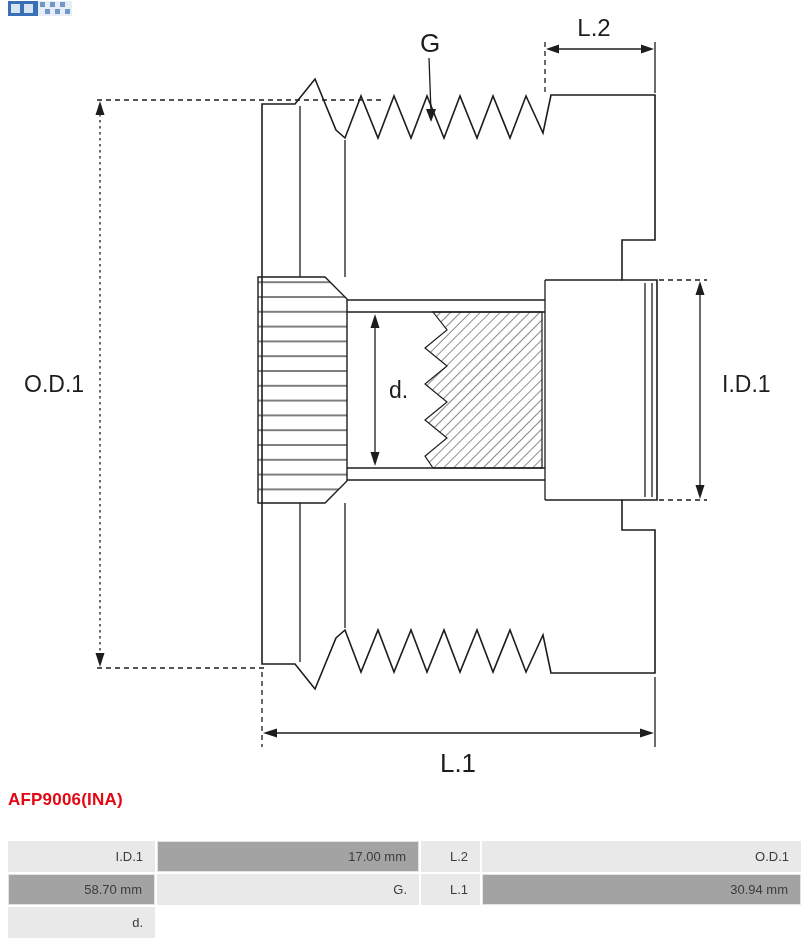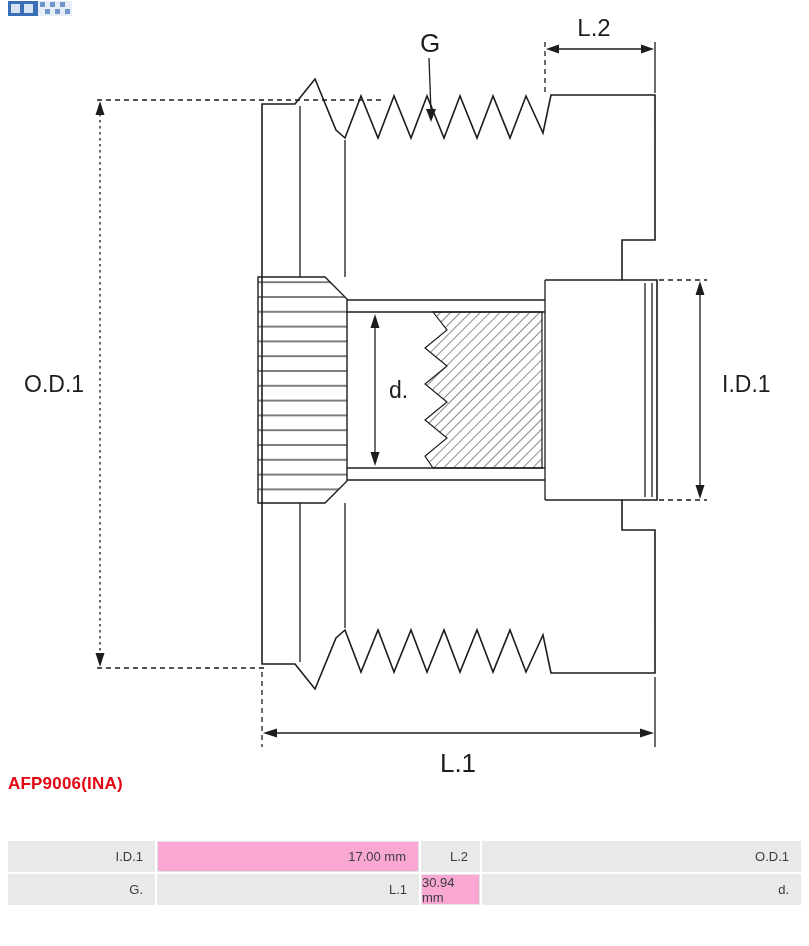--- a/index.html
+++ b/index.html
@@ -11,38 +11,38 @@
     position: relative;
     overflow: hidden;
   }
   .logo { position: absolute; top: 1px; left: 8px; width: 64px; height: 15px; }
   .drawing { position: absolute; top: 0; left: 0; }
   .drawing text {
     font-family: "Liberation Sans", sans-serif;
     fill: #1d1d1d;
   }
   .part-title {
-    position: absolute; top: 774px; left: 8px;
+    position: absolute; top: 790px; left: 8px;
     font-size: 17px; font-weight: bold;
     color: #e30613; letter-spacing: 0.2px;
   }
   .spec-table {
     position: absolute; top: 841px; left: 8px; width: 793px;
     display: grid;
     grid-template-columns: 147px 262px 59px 1fr;
     gap: 2px;
   }
   .cell {
     height: 31px;
     display: flex; align-items: center; justify-content: flex-end;
     padding-right: 12px;
     font-size: 13px; color: #3c3c3c;
   }
   .cell.param { background: #e9e9e9; }
-  .cell.value { background: #f9a8d4; border: 1px solid #e3e3e3; }
+  .cell.value { background: #a3a3a3; border: 1px solid #e3e3e3; }
 </style>
 </head>
 <body>
 
 <div class="logo">
   <svg width="64" height="15" viewBox="0 0 64 15">
     <rect x="0" y="0" width="30" height="15" fill="#3a6fb5"></rect>
     <rect x="3" y="3" width="9" height="9" fill="#d7e4f3"></rect>
     <rect x="16" y="3" width="9" height="9" fill="#d7e4f3"></rect>
     <rect x="30" y="0" width="34" height="15" fill="#e6edf6"></rect>
@@ -146,18 +146,19 @@
 </svg>
 
 <div class="part-title">AFP9006(INA)</div>
 
 <div class="spec-table">
   <div class="cell param">I.D.1</div>
   <div class="cell value">17.00 mm</div>
   <div class="cell param">L.2</div>
 
   <div class="cell param">O.D.1</div>
+  <div class="cell value">58.70 mm</div>
   <div class="cell param">G.</div>
 
   <div class="cell param">L.1</div>
   <div class="cell value">30.94 mm</div>
   <div class="cell param">d.</div>
 </div>
 
 </body></html>

